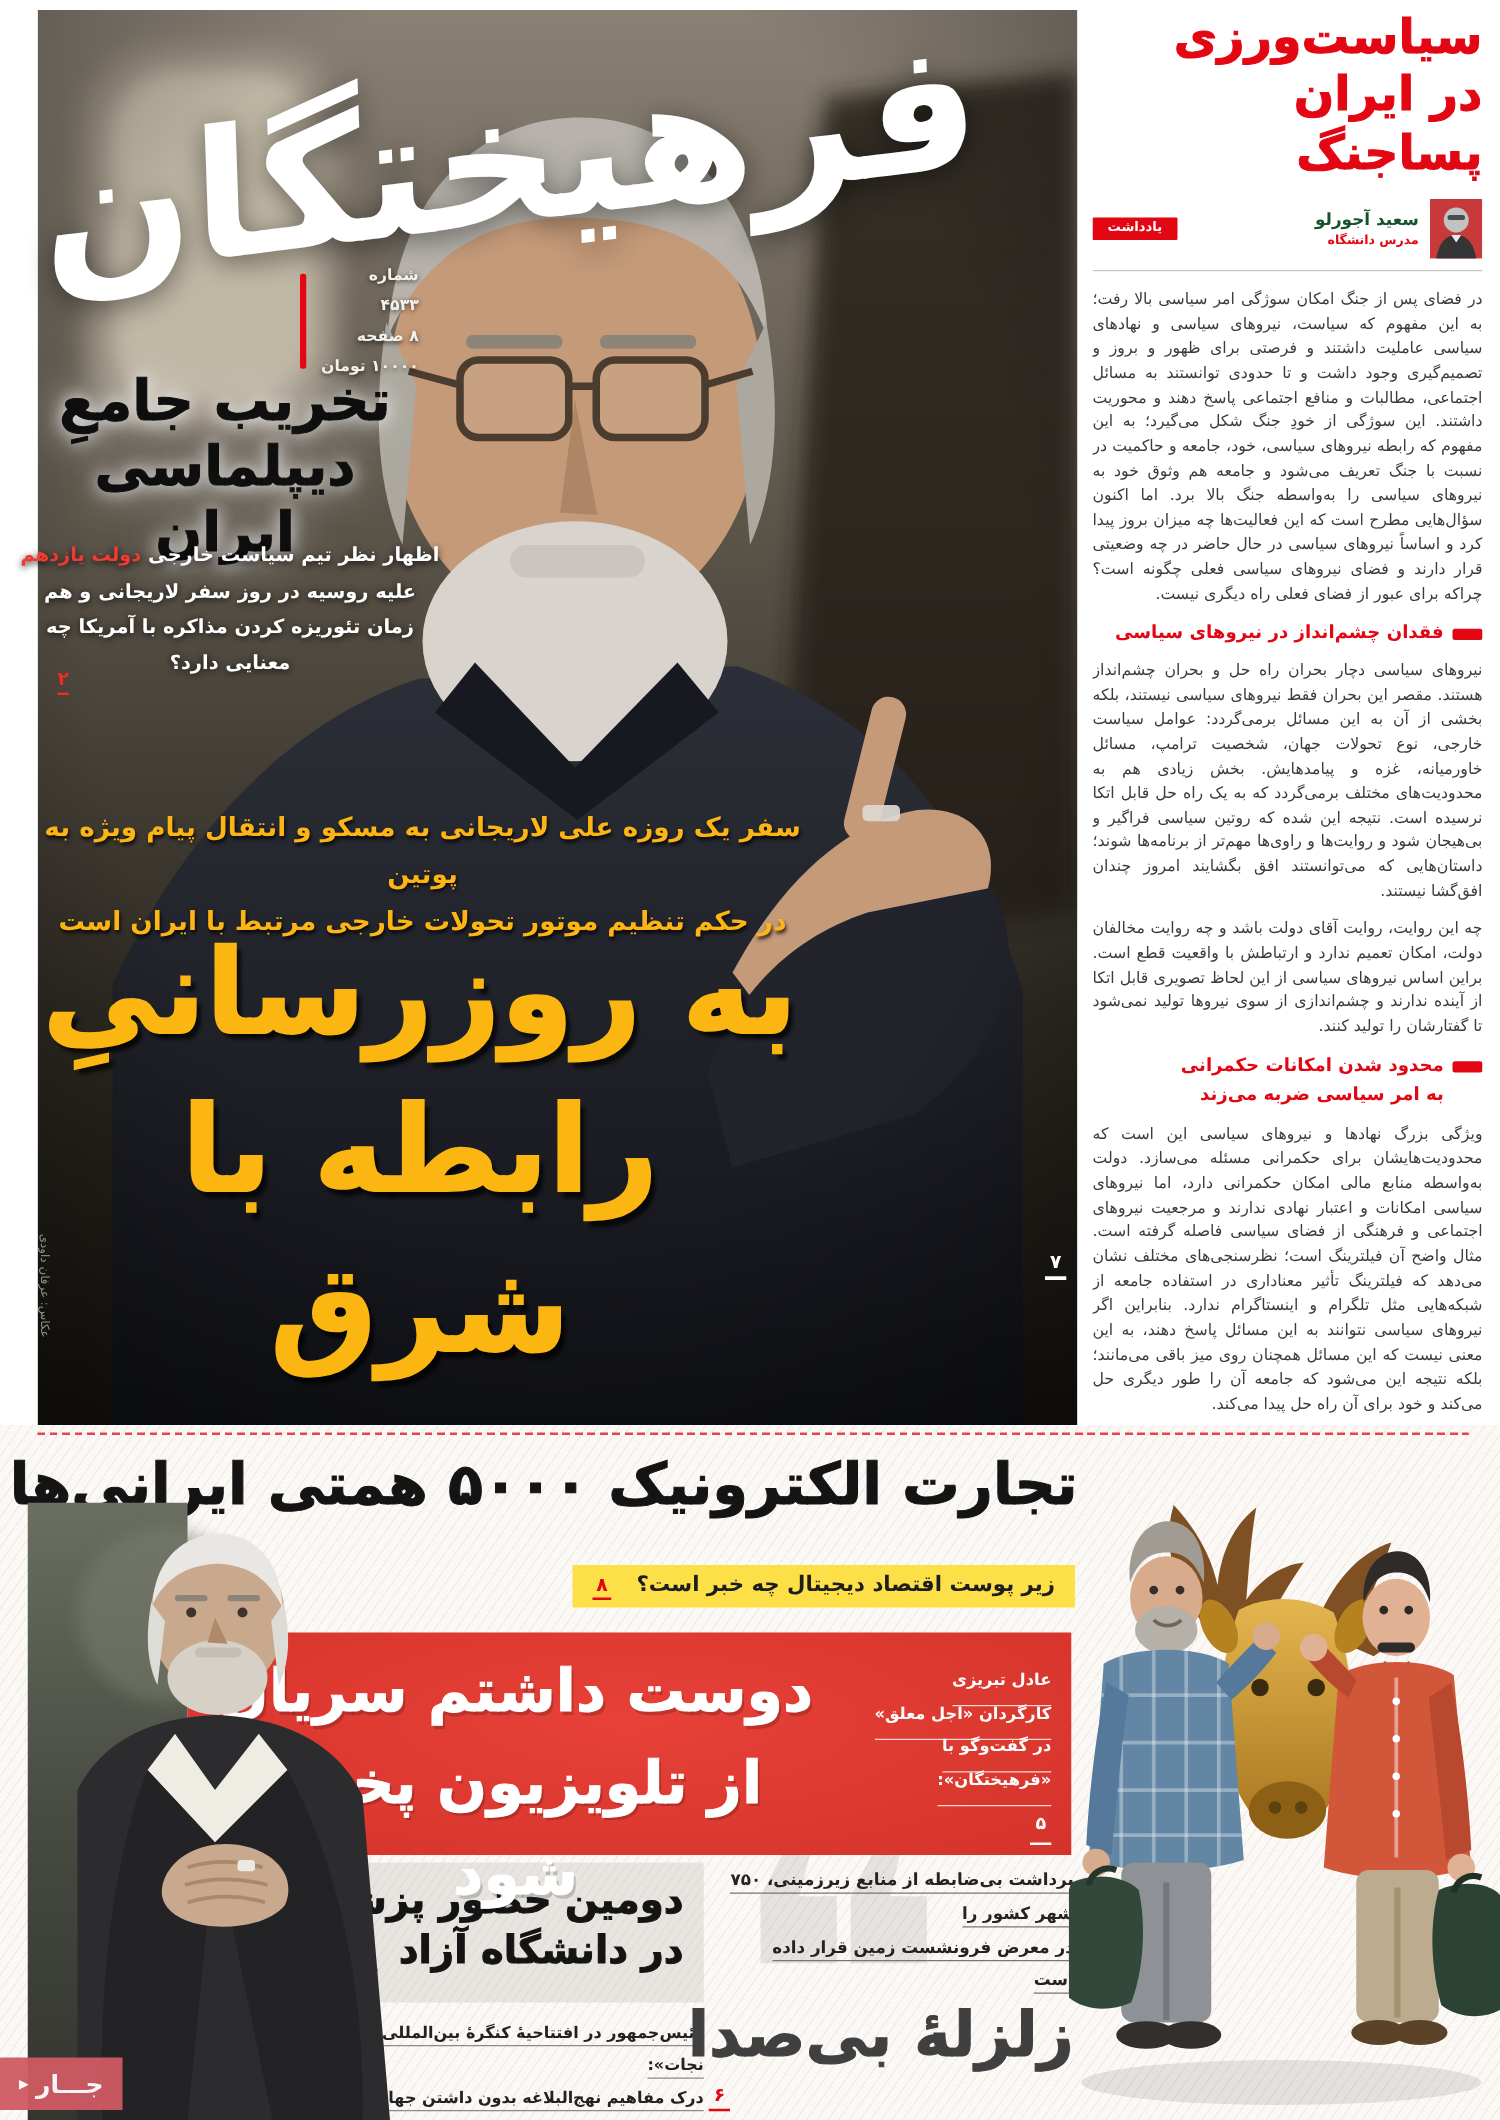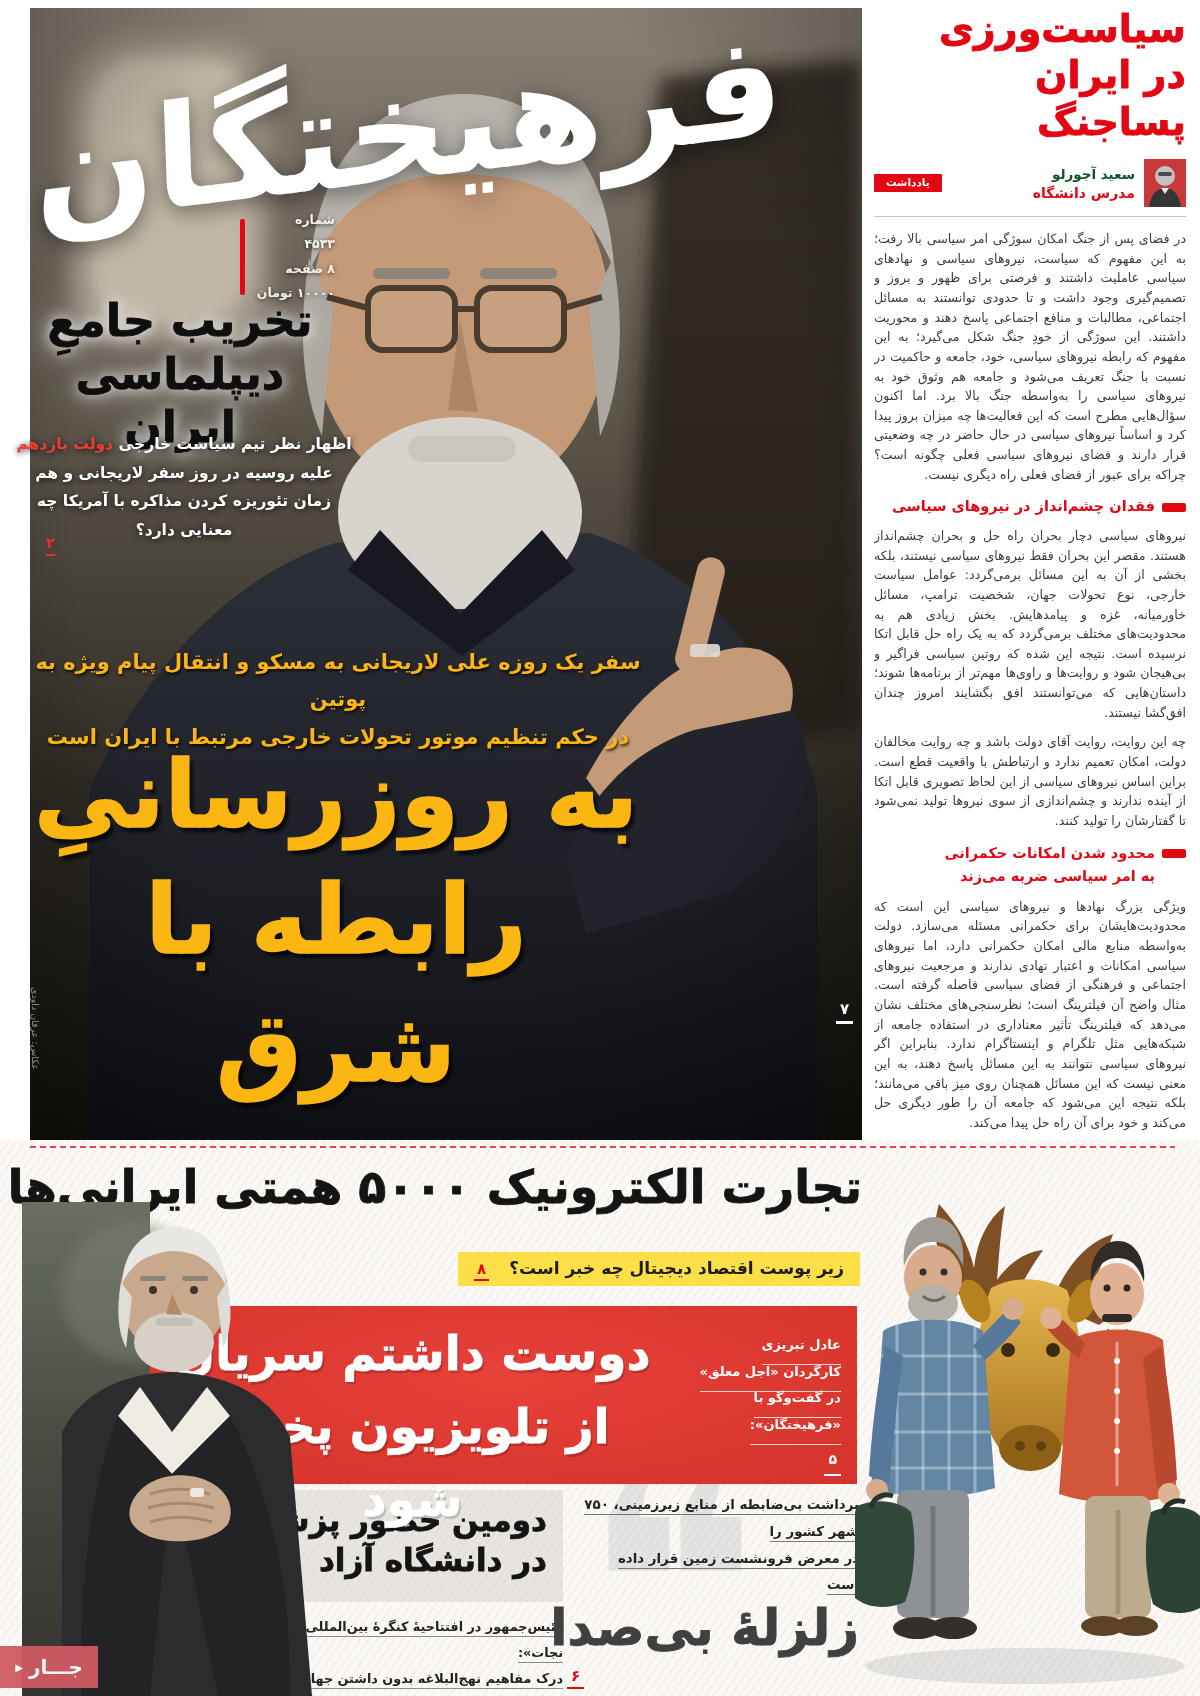--- a/index.html
+++ b/index.html
@@ -73,21 +73,21 @@
   .right-col{right:14px; top:6px; width:312px; z-index:1; height:1128px; overflow:hidden;}
   .op-headline{color:#e30613; font-size:38px; font-weight:bold; line-height:1.22; text-align:right;}
   .author-row{
     margin-top:14px; padding-bottom:9px; border-bottom:1px solid #c9c7c4;
     display:flex; align-items:center;
   }
   .author-photo{width:42px; height:48px; flex:0 0 auto; overflow:hidden;}
   .author-photo svg{display:block;width:100%;height:100%;}
   .author-meta{margin-right:9px; text-align:right;}
   .author-name{color:#14532d; font-size:13.5px; font-weight:bold;}
-  .author-role{color:#e30613; font-size:14px; margin-top:3px; font-weight:bold;}
+  .author-role{color:#e30613; font-size:10px; margin-top:3px; font-weight:bold;}
   .note-badge{
     margin-right:auto; align-self:center;
     background:#e30613; color:#fff; font-size:10.5px; font-weight:bold;
     padding:2px 12px 4px; border-radius:1px;
   }
   .op-body{margin-top:12px; color:#3c3c3c; font-size:12.6px; line-height:1.56; text-align:justify;}
   .op-body p{margin:0 0 10px;}
   .op-subhead{display:flex; align-items:center; gap:7px; margin:13px 0 9px;}
   .op-subhead .txt{color:#e30613; font-size:14.5px; font-weight:bold; line-height:1.35;}
   .red-dash{width:24px; height:9px; background:#e30613; border-radius:2px; flex:0 0 auto;}

